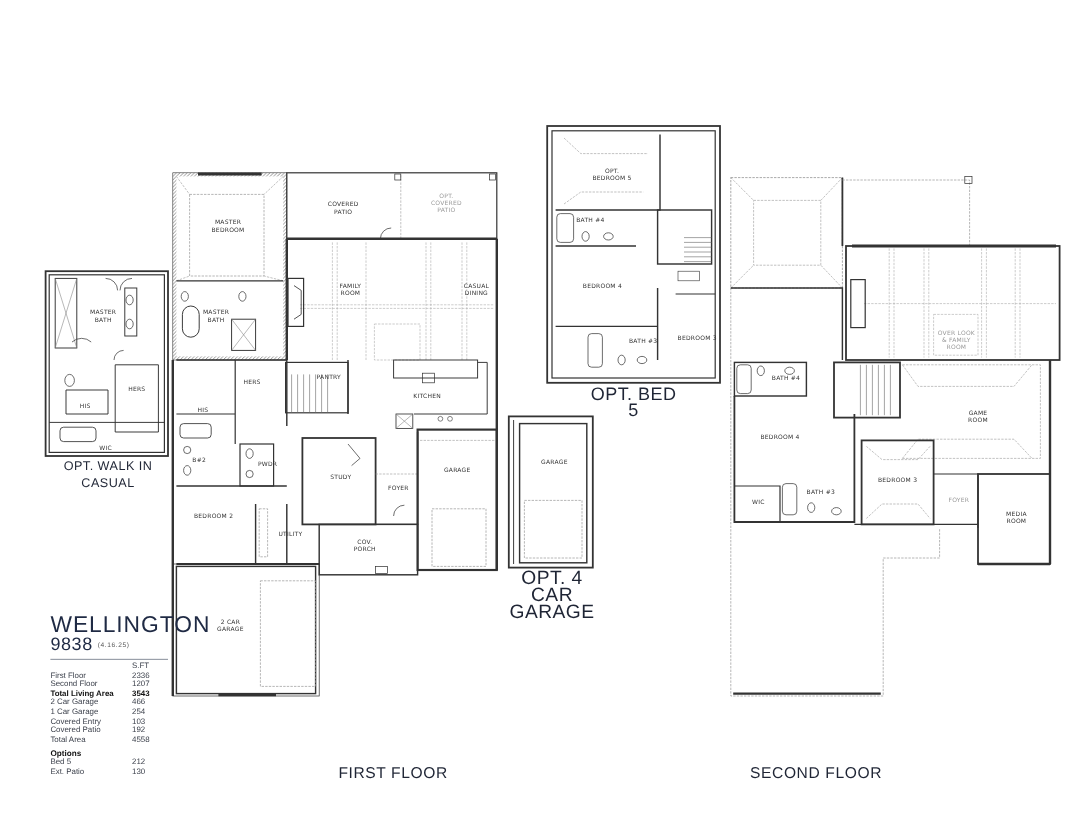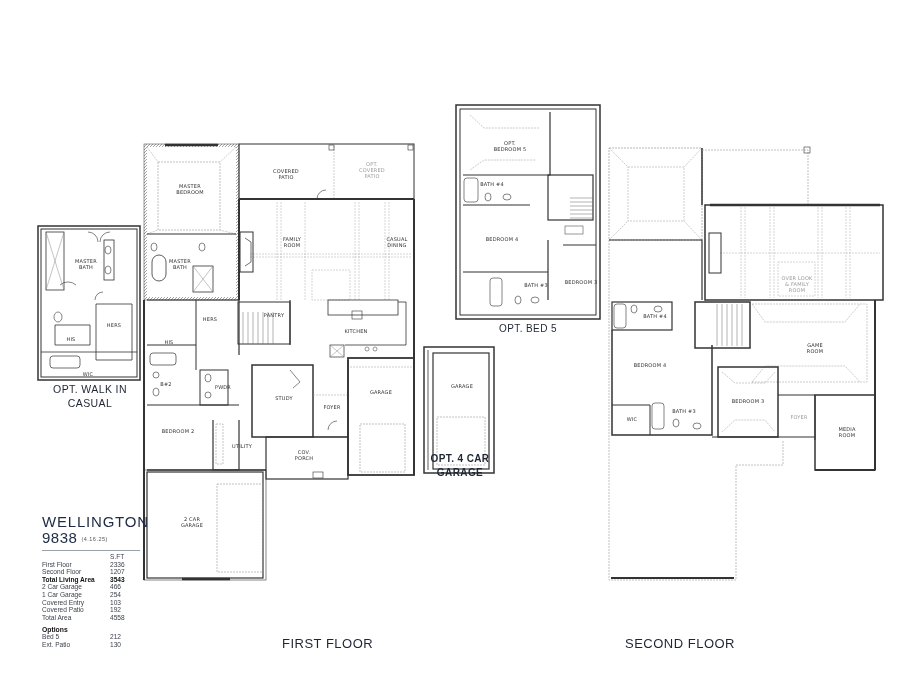--- a/index.html
+++ b/index.html
@@ -3,21 +3,21 @@
 <meta charset="utf-8">
 <style>
   html, body { margin:0; padding:0; background:#ffffff; }
   body { width:900px; height:695px; position:relative; overflow:hidden; font-family:"Liberation Sans", sans-serif; color:#2b2f3a; }
   .plan { position:absolute; left:0; top:0; }
   .lbl { position:absolute; font-family:"DejaVu Sans", sans-serif; font-size:5px; letter-spacing:0.2px; text-align:center; color:#333; line-height:6px; white-space:pre-line; }
   .lbl.light { color:#9a9a9a; }
   .caption { position:absolute; font-family:"Liberation Sans", sans-serif; font-size:11px; color:#1f2535; text-align:center; line-height:14px; letter-spacing:0.4px; white-space:pre-line; }
   .floor-caption { position:absolute; font-family:"Liberation Sans", sans-serif; font-size:13px; color:#1f2535; letter-spacing:0.5px; }
   .info { position:absolute; left:42px; top:514px; width:100px; font-family:"Liberation Sans", sans-serif; color:#2b2f3a; }
-  .info .title { font-size:15px; letter-spacing:0.8px; color:#1f2a44; line-height:16px; }
+  .info .title { font-size:19px; letter-spacing:0.8px; color:#1f2a44; line-height:16px; }
   .info .code { font-size:15px; letter-spacing:0.5px; color:#1f2a44; line-height:16px; }
   .info .date { font-size:5.5px; color:#555; margin-left:4px; vertical-align:middle; }
   .info .rule { border-top:1px solid #9aa0aa; margin:3px 0 2px; width:98px; }
   .info table { border-collapse:collapse; width:98px; }
   .info td { font-size:6.6px; line-height:7.6px; padding:0; color:#3a3f4a; }
   .info td.v { text-align:left; padding-left:6px; width:30px; }
   .info tr.bold td { font-weight:bold; color:#111; }
   .info .opt-head { font-size:6.8px; font-weight:bold; margin-top:5px; color:#111; }
 </style>
 </head>
@@ -278,23 +278,23 @@
 <div class="lbl" style="left:630px;top:362px;width:40px;">BEDROOM 4</div>
 <div class="lbl" style="left:622px;top:416px;width:20px;">WIC</div>
 <div class="lbl" style="left:670px;top:408px;width:28px;">BATH #3</div>
 <div class="lbl" style="left:728px;top:398px;width:40px;">BEDROOM 3</div>
 <div class="lbl light" style="left:786px;top:414px;width:26px;">FOYER</div>
 <div class="lbl" style="left:832px;top:426px;width:30px;">MEDIA
 ROOM</div>
 
 <div class="caption" style="left:40px;top:382px;width:100px;font-size:10.5px;">OPT. WALK IN
 CASUAL</div>
-<div class="caption" style="left:420px;top:452px;width:80px;font-size:10px;font-weight:bold;">OPT. 4 CAR
+<div class="caption" style="left:420px;top:476px;width:80px;font-size:16px;">OPT. 4 CAR
 GARAGE</div>
-<div class="caption" style="left:488px;top:322px;width:80px;font-size:10px;">OPT. BED 5</div>
+<div class="caption" style="left:488px;top:322px;width:80px;font-size:15px;">OPT. BED 5</div>
 <div class="floor-caption" style="left:282px;top:636px;">FIRST FLOOR</div>
 <div class="floor-caption" style="left:625px;top:636px;">SECOND FLOOR</div>
 
 <div class="info">
   <div class="title">WELLINGTON</div>
   <div class="code"><span>9838</span><span class="date">(4.16.25)</span></div>
   <div class="rule"></div>
   <table>
     <tbody>
         <tr>

